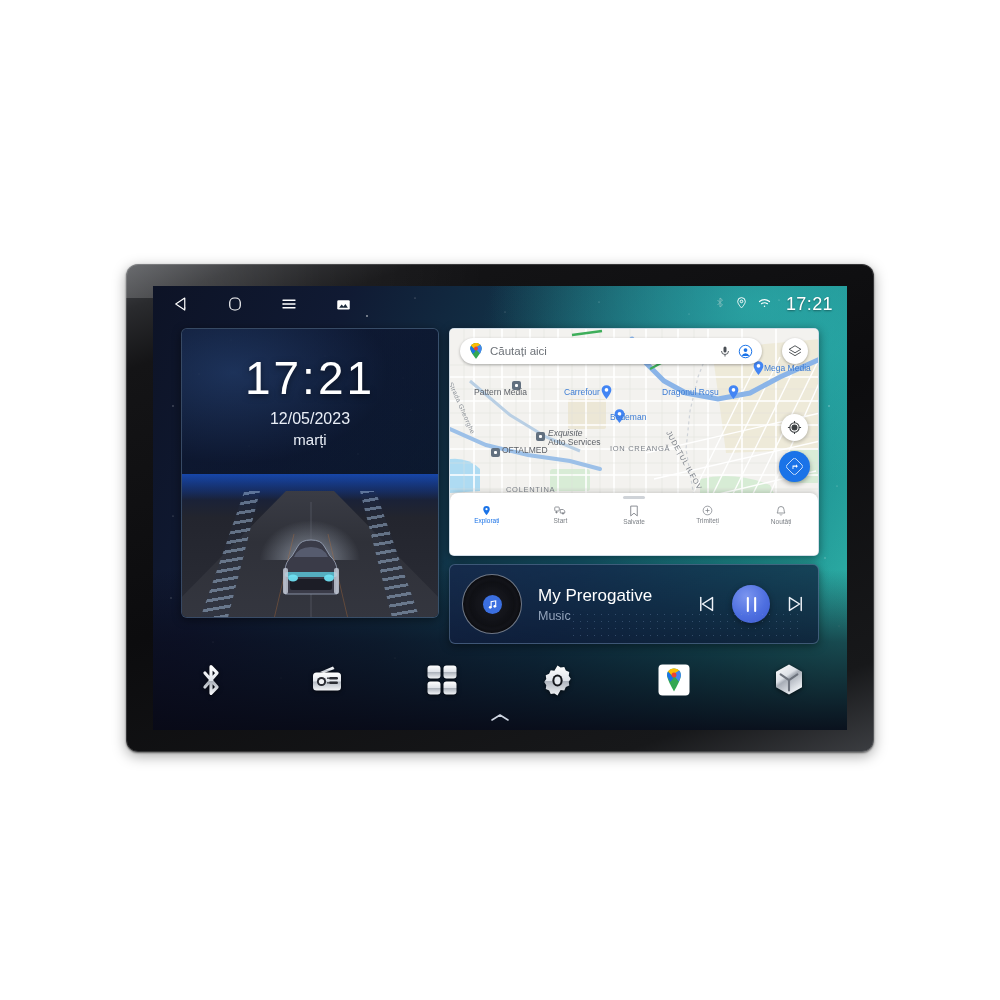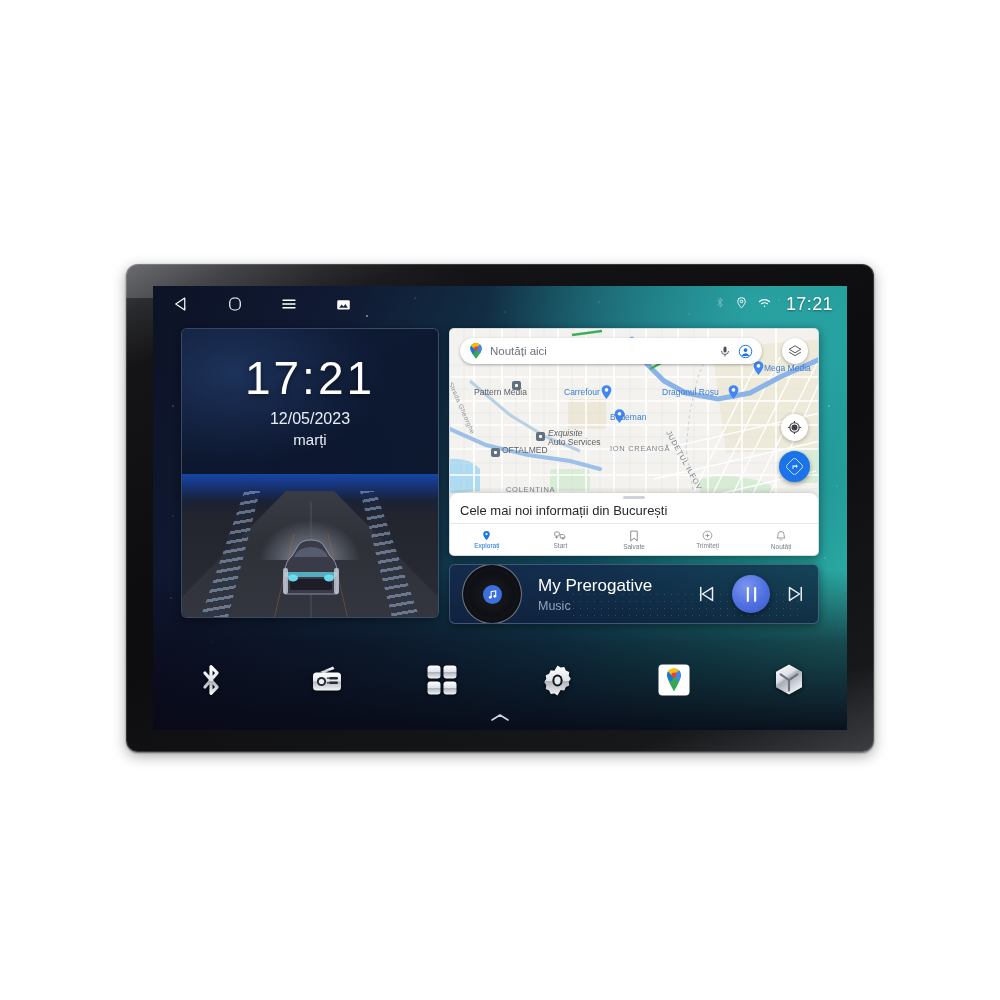--- a/index.html
+++ b/index.html
@@ -204,21 +204,21 @@
   .map-tab {
     flex:1; display:flex; flex-direction:column; align-items:center; justify-content:center; gap:1px;
     color:#7c8086; cursor:pointer;
   }
   .map-tab.active { color:#1a73e8; }
   .map-tab-label { font-size:6.5px; }
 
   
   #media-widget {
     position:absolute; left:296px; top:278px;
-    width:370px; height:60px;
+    width:370px; height:80px;
     border-radius:6px; overflow:hidden;
     border:1px solid rgba(150,185,220,0.34);
     background: linear-gradient(160deg, rgba(22,38,74,0.78) 0%, rgba(16,30,62,0.72) 45%, rgba(13,26,54,0.7) 100%);
     display:flex; align-items:center; padding:0 12px;
   }
   #album-art {
     width:60px; height:60px; border-radius:50%; flex:none;
     background: radial-gradient(circle at 50% 50%, #1a1b22 0%, #101116 54%, #17181f 62%, #0c0d11 100%);
     border:1.5px solid rgba(185,200,220,0.55);
     display:flex; align-items:center; justify-content:center;
@@ -493,21 +493,21 @@
 
       <div id="map-search">
         <svg width="14" height="16" viewBox="0 0 24 28">
           <path d="M12 0C6 0 2 4.3 2 9.8c0 6.6 10 18.2 10 18.2S22 16.4 22 9.8C22 4.3 18 0 12 0z" fill="#34A853"></path>
           <path d="M3.2 4.6C5 1.8 8.3 0 12 0c3 0 5.6 1.1 7.4 3l-8.1 9.4L3.2 4.6z" fill="#FBBC04"></path>
           <path d="M19.4 3c1.6 1.8 2.6 4.2 2.6 6.8 0 2.4-1.3 5.6-3 8.8L10.2 8.3 19.4 3z" fill="#4285F4"></path>
           <path d="M2 9.8C2 6.9 3 4.9 3.2 4.6l8.2 9.2-4.6 5.4C4.3 15.6 2 11.9 2 9.8z" fill="#1A73E8"></path>
           <circle cx="12" cy="9.6" r="3.5" fill="#EA4335"></circle>
           <circle cx="12" cy="9.6" r="3.3" fill="#fff" opacity=".0"></circle>
         </svg>
-        <span id="map-search-text">Noutăți aici</span>
+        <span id="map-search-text">Căutați aici</span>
         <svg width="12" height="13" viewBox="0 0 24 24" fill="#4a4f55">
           <rect x="9" y="2" width="6" height="12" rx="3"></rect>
           <path d="M5 11a7 7 0 0 0 14 0" fill="none" stroke="#4a4f55" stroke-width="1.8"></path>
           <line x1="12" y1="18" x2="12" y2="22" stroke="#4a4f55" stroke-width="1.8"></line>
         </svg>
         <svg width="15" height="15" viewBox="0 0 24 24">
           <circle cx="12" cy="12" r="10" fill="none" stroke="#1a73e8" stroke-width="1.6"></circle>
           <circle cx="12" cy="9.6" r="3" fill="#1a73e8"></circle>
           <path d="M5.8 19.2a6.6 6.6 0 0 1 12.4 0" fill="#1a73e8"></path>
         </svg>
@@ -533,21 +533,20 @@
 
       <div id="map-directions-fab">
         <svg width="17" height="17" viewBox="0 0 24 24">
           <rect x="3" y="3" width="18" height="18" rx="3" transform="rotate(45 12 12)" fill="#1a73e8" stroke="#fff" stroke-width="1"></rect>
           <path d="M10.5 15.5v-3.2h3.6v1.8l2.6-2.6-2.6-2.6v1.8H9.2v4.8z" fill="#ffffff"></path>
         </svg>
       </div>
 
       <div id="map-sheet">
         <div id="sheet-grabber"></div>
-        <div id="sheet-headline">Cele mai noi informații din București</div>
         <div id="map-tabs">
 
           <div class="map-tab active">
             <svg width="11" height="11" viewBox="0 0 24 24" fill="#1a73e8">
               <path d="M12 2a7 7 0 0 0-7 7c0 5.2 7 13 7 13s7-7.8 7-13a7 7 0 0 0-7-7z"></path>
               <circle cx="12" cy="9" r="2.4" fill="#fff"></circle>
             </svg>
             <span class="map-tab-label">Explorați</span>
           </div>
 

